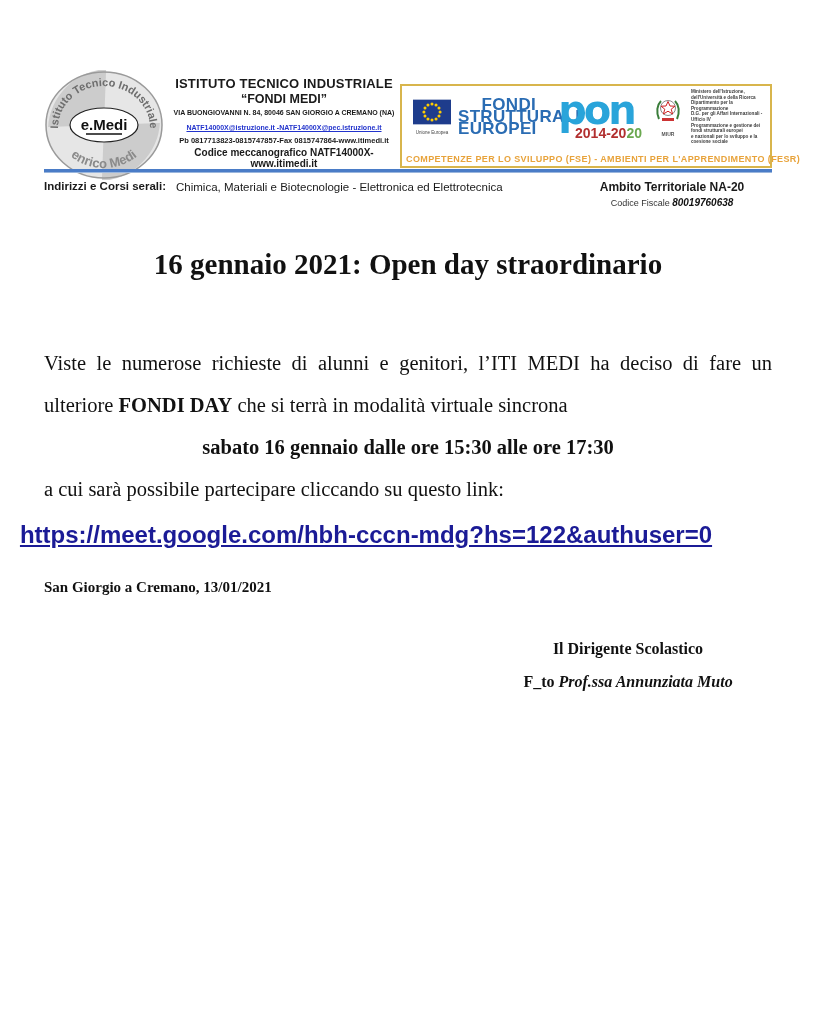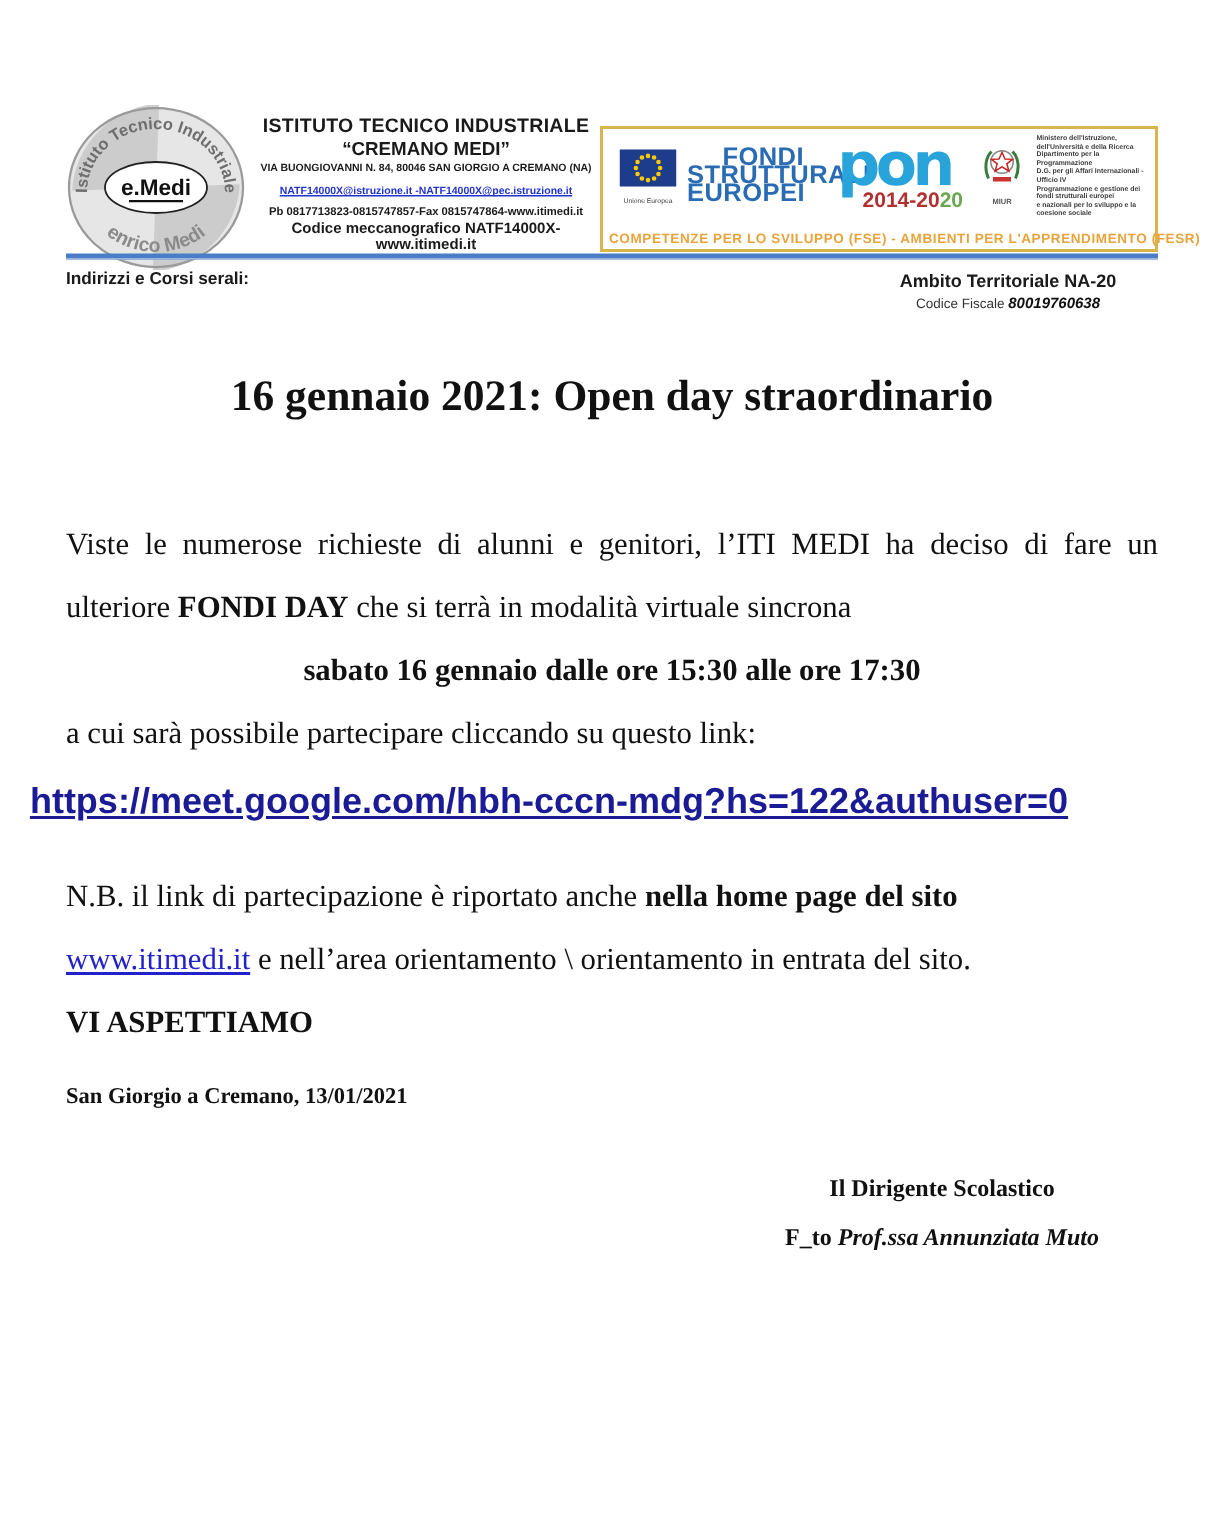--- a/index.html
+++ b/index.html
@@ -78,21 +78,21 @@
         <textPath href="#sealBot" startOffset="50%" text-anchor="middle">enrico Medi</textPath>
       </text>
       <ellipse cx="62" cy="55" rx="34" ry="17" fill="#ffffff" stroke="#222" stroke-width="1.2"></ellipse>
       <text x="62" y="60" text-anchor="middle" font-size="15" font-weight="bold" fill="#111" font-family="Liberation Sans, sans-serif">e.Medi</text>
       <line x1="44" y1="64" x2="80" y2="64" stroke="#111" stroke-width="1.5"></line>
     </svg>
   </div>
 
   <div class="school-block">
     <div class="school-name1">ISTITUTO TECNICO INDUSTRIALE</div>
-    <div class="school-name2">“CREMANO MEDI”</div>
+    <div class="school-name2">“FONDI MEDI”</div>
     <div class="school-address">VIA BUONGIOVANNI N. 84, 80046 SAN GIORGIO A CREMANO (NA)</div>
     <div><a class="school-emails">NATF14000X@istruzione.it -NATF14000X@pec.istruzione.it</a></div>
     <div class="school-phones">Pb 0817713823-0815747857-Fax 0815747864-www.itimedi.it</div>
     <div class="school-codice">Codice meccanografico NATF14000X-www.itimedi.it</div>
   </div>
 
   <div class="pon-box">
     <div class="pon-row">
       <div class="eu-wrap">
         <svg width="38" height="26" viewBox="0 0 40 26">
@@ -142,43 +142,39 @@
       </div>
     </div>
     <div class="pon-banner">COMPETENZE PER LO SVILUPPO (FSE) - AMBIENTI PER L'APPRENDIMENTO (FESR)</div>
   </div>
 
   <div class="blue-rule"></div>
 
   <div class="info-row">
     <div class="info-label">Indirizzi e Corsi serali:</div>
     <div class="info-courses">
+      <div>Chimica, Materiali e Biotecnologie - Elettronica ed Elettrotecnica</div>
     </div>
     <div class="info-right">
       <div class="info-ambito">Ambito Territoriale  NA-20</div>
       <div class="info-cf"><span>Codice Fiscale </span><b>80019760638</b></div>
     </div>
   </div>
 
   <div class="doc">
     <div class="doc-title">16 gennaio 2021: Open day straordinario</div>
 
     <p class="para p1"><span>Viste le numerose richieste di alunni e genitori, l’ITI MEDI ha deciso di fare un ulteriore </span><span class="bold">FONDI DAY</span><span> che si terrà in modalità virtuale sincrona</span></p>
 
     <p class="para center bold">sabato 16 gennaio dalle ore 15:30 alle ore 17:30</p>
 
     <p class="para">a cui sarà possibile partecipare cliccando su questo link:</p>
 
     <p class="para link-line"><a class="meet-link">https://meet.google.com/hbh-cccn-mdg?hs=122&amp;authuser=0</a></p>
 
-    <div class="nb-block">
-      <p class="para"><span>N.B. il link di partecipazione è riportato anche </span><span class="bold">nella home page del sito</span></p>
-      <p class="para"><a class="site-link">www.itimedi.it</a><span> e nell’area orientamento \ orientamento in entrata del sito.</span></p>
-      <p class="para bold">VI ASPETTIAMO</p>
-    </div>
 
     <p class="dateline">San Giorgio a Cremano, 13/01/2021</p>
 
     <div class="signature">
       <div>Il Dirigente Scolastico</div>
       <div><span>F_to </span><span class="sign-name">Prof.ssa Annunziata Muto</span></div>
     </div>
   </div>
 
 </div>

